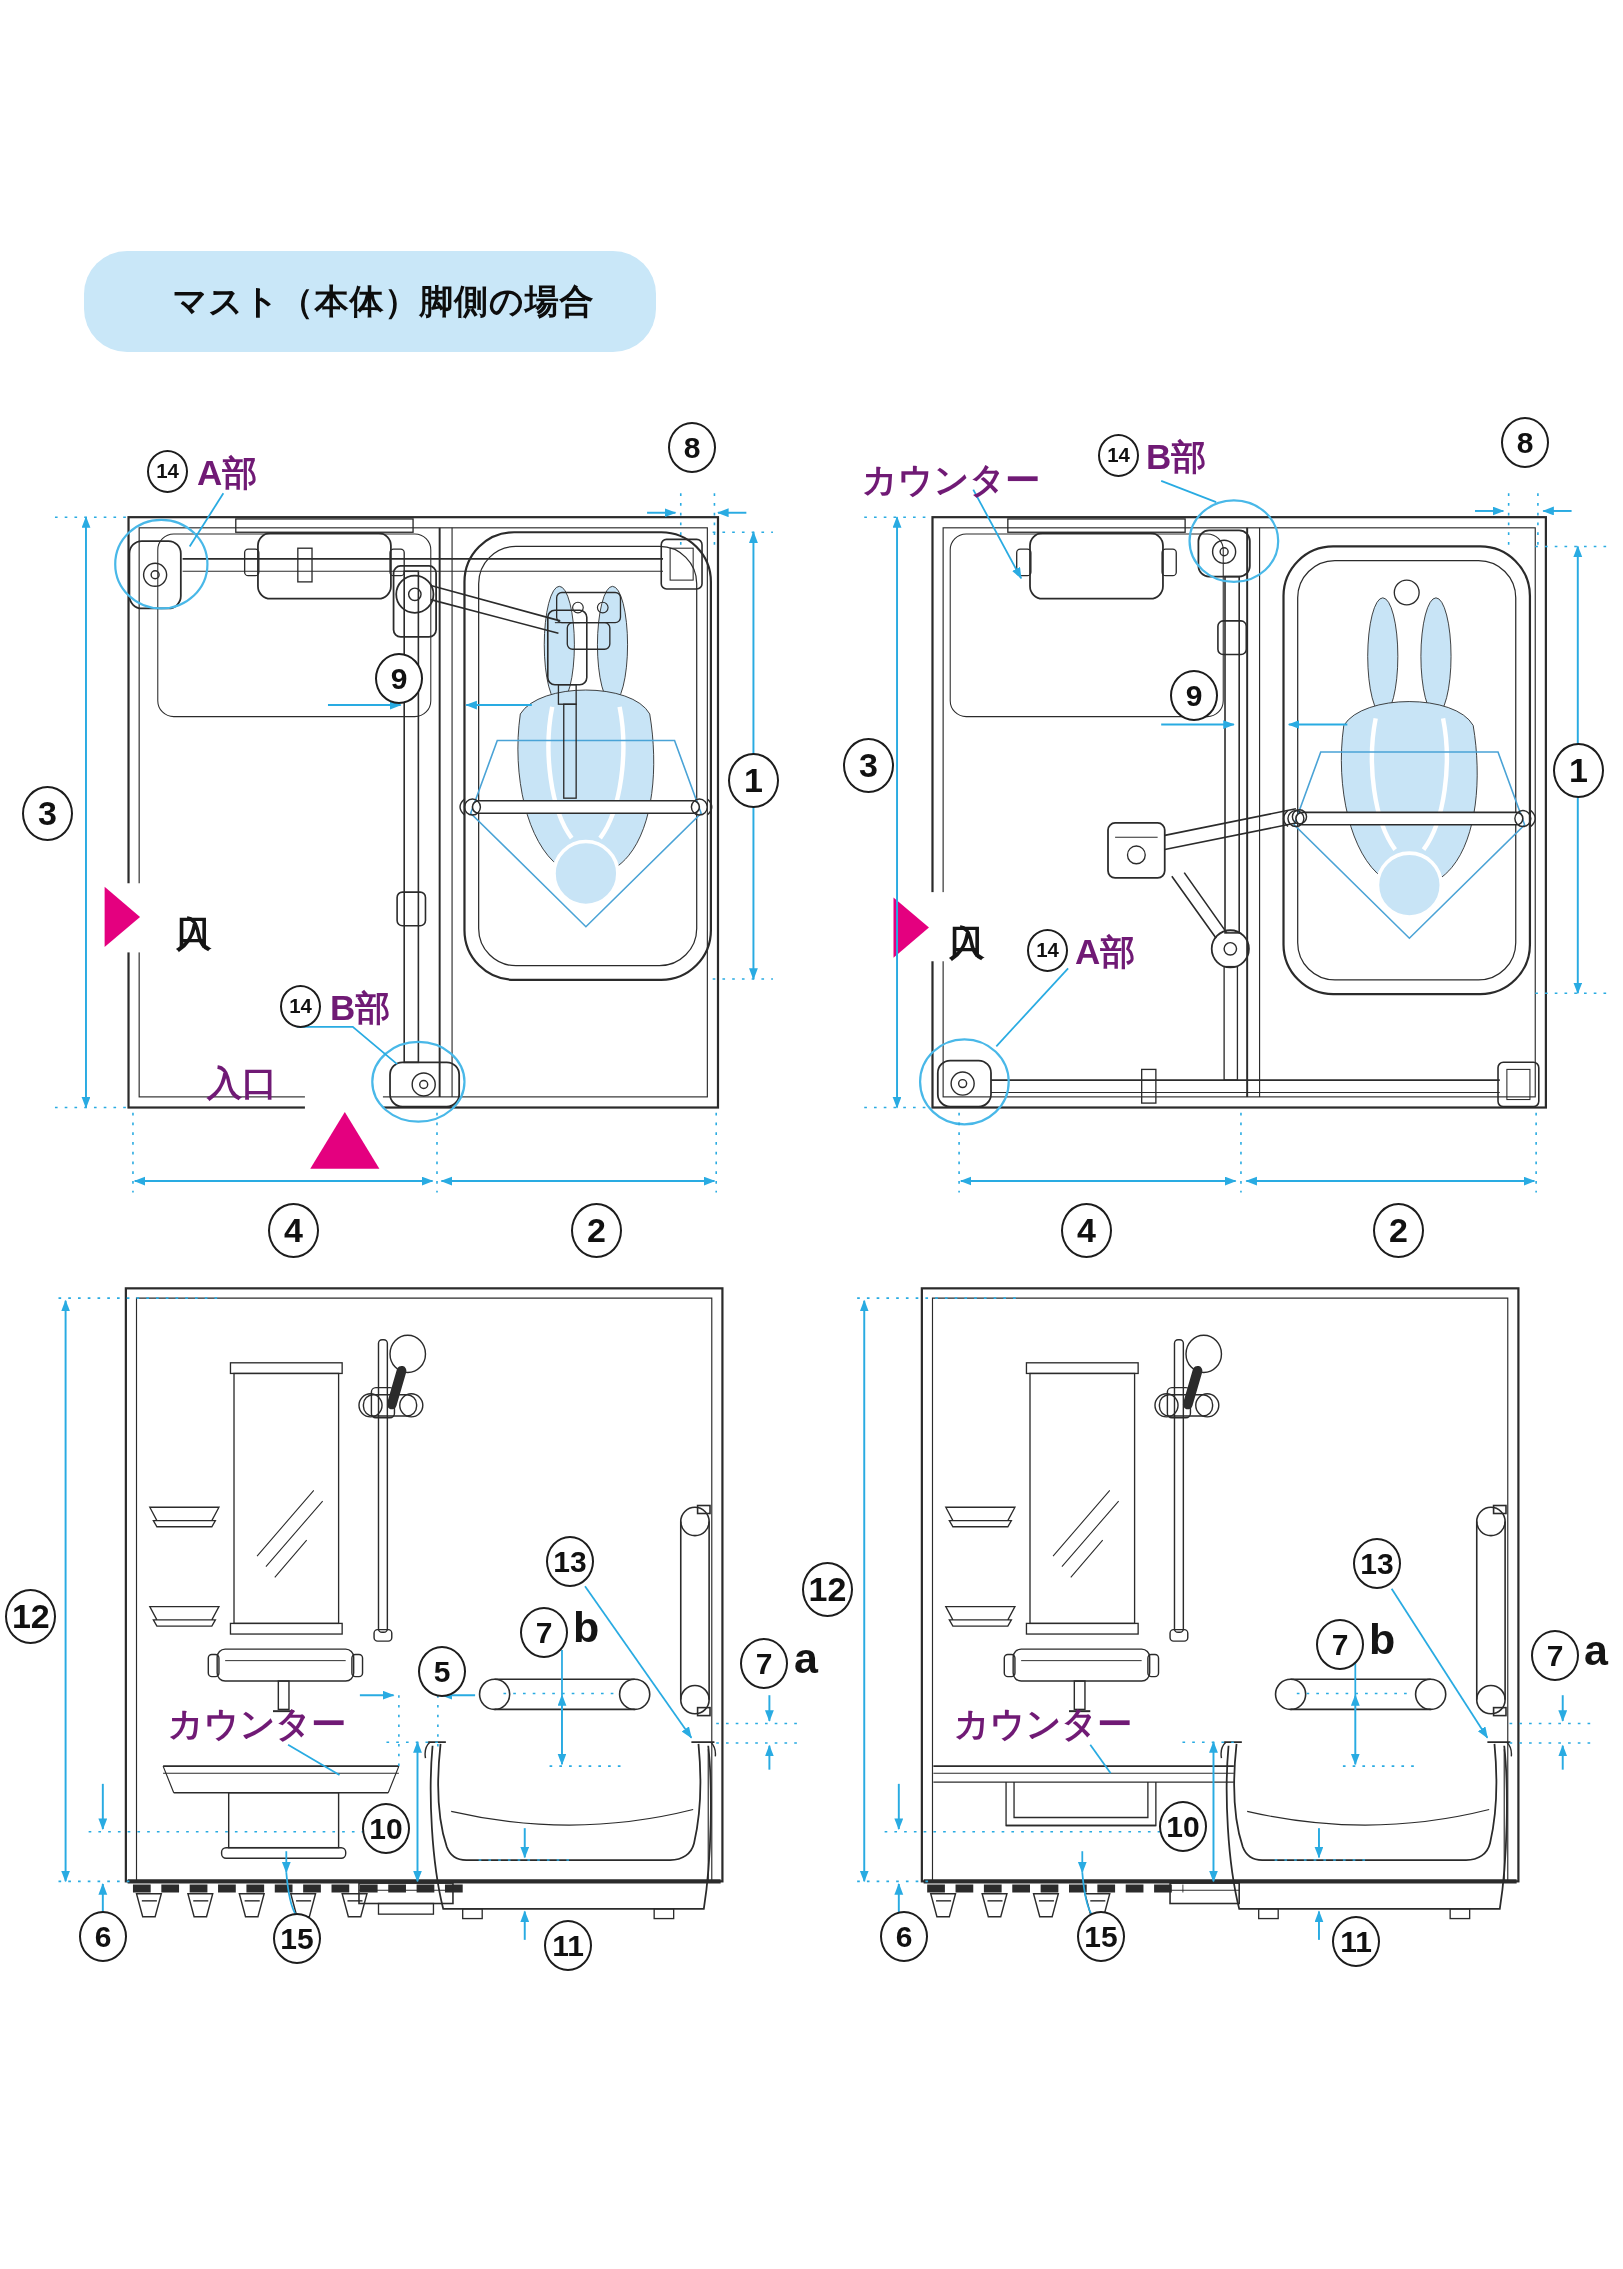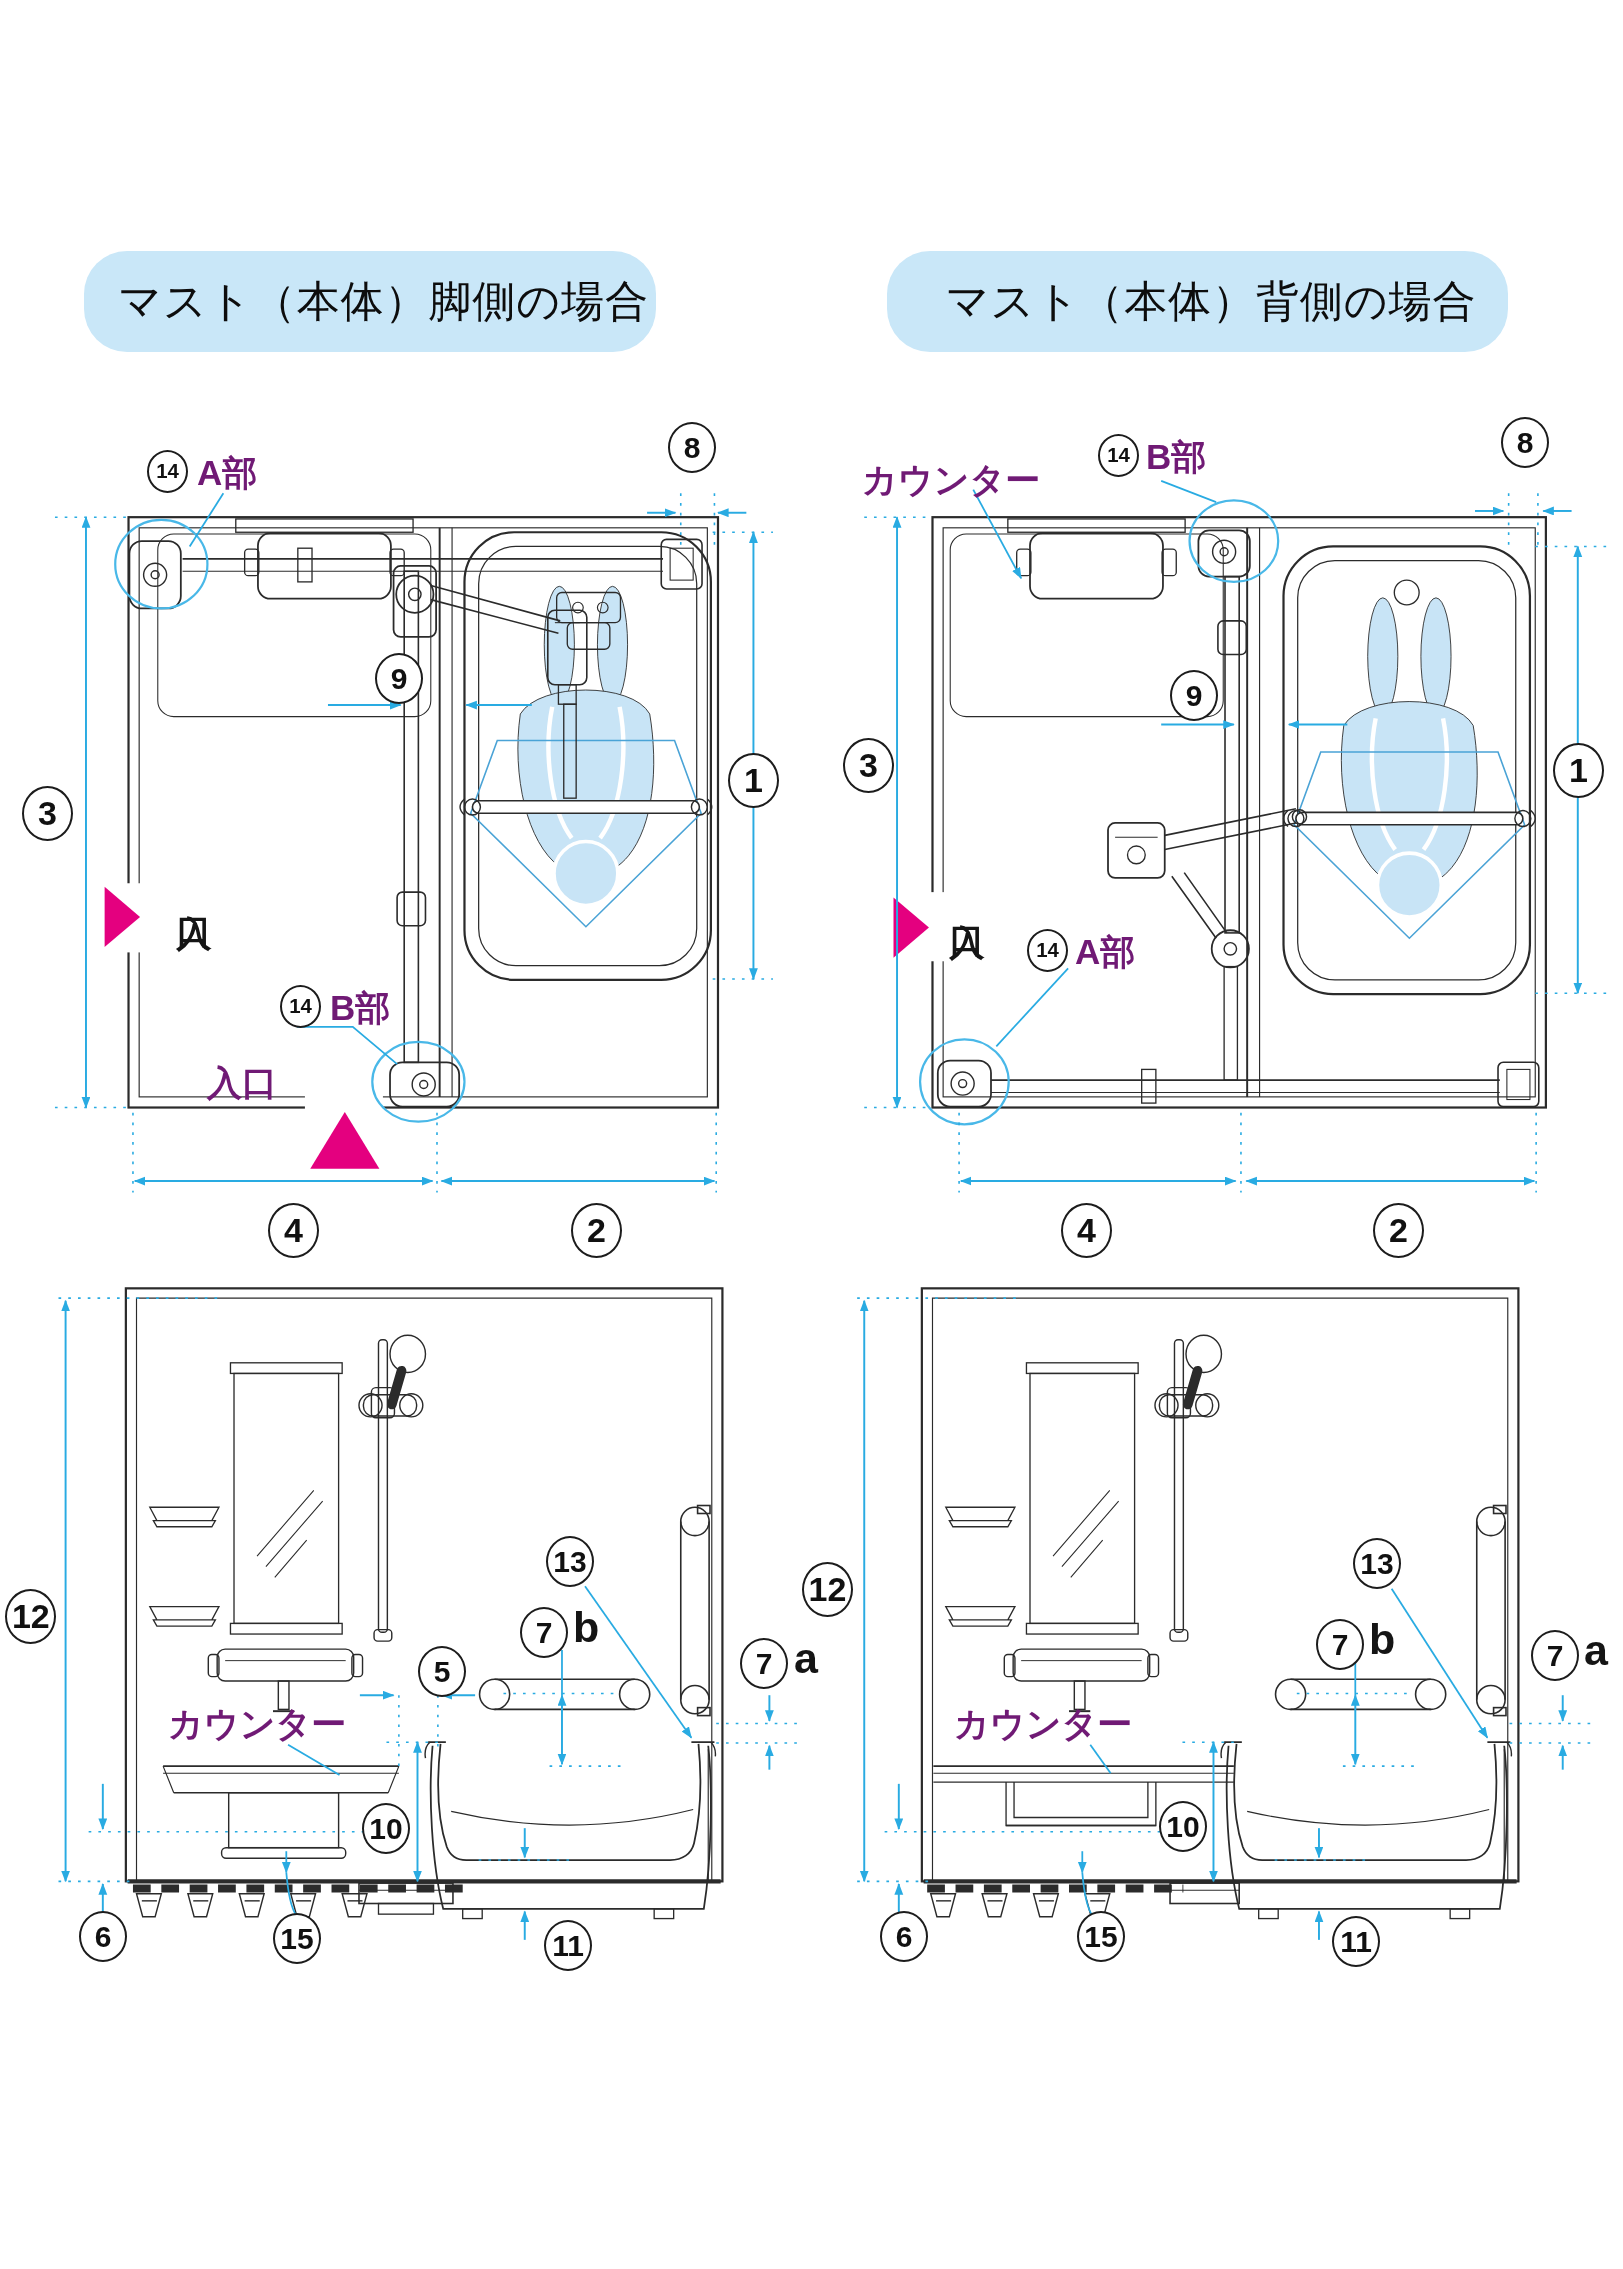--- a/index.html
+++ b/index.html
@@ -1,21 +1,21 @@
 <!DOCTYPE html>
 <html style="font-size:14px"><head>
 <meta charset="utf-8">
 <style>
   html,body{margin:0;padding:0;background:#fff;}
   #page{position:relative;width:1623px;height:2270px;background:#ffffff;overflow:hidden;
         font-family:"Liberation Sans","DejaVu Sans",sans-serif;color:#111;}
   #art{position:absolute;left:0;top:0;}
   .title-pill{position:absolute;height:101px;background:#c9e7f8;border-radius:43px;
       display:flex;align-items:center;justify-content:center;}
-  .title-pill span{font-size:43px;font-weight:normal;color:#0d0d0d;letter-spacing:0.9px;margin-left:27px;}
+  .title-pill span{font-size:34px;font-weight:bold;color:#0d0d0d;letter-spacing:0.9px;margin-left:27px;}
   .cn{position:absolute;border:2.7px solid #1c1c1c;border-radius:50%;background:#fff;
       display:flex;align-items:center;justify-content:center;font-weight:600;color:#111;box-sizing:border-box;}
   .cn-lg{width:51px;height:55px;font-size:34px;}
   .cn-md{width:48px;height:51px;font-size:30px;}
   .cn-sm{width:41px;height:43px;font-size:20.4px;}
   .lbl{position:absolute;font-size:35px;font-weight:600;color:#701a75;white-space:nowrap;}
   .lbl-suffix{position:absolute;font-size:43px;font-weight:600;color:#151515;}
   .vtext{position:absolute;writing-mode:vertical-rl;text-orientation:upright;
       font-size:35px;font-weight:600;color:#151515;letter-spacing:5.3px;}
 </style>
@@ -350,23 +350,20 @@
       <line x1="998" y1="2066" x2="1318" y2="2066"></line>
       <line x1="1438" y1="2098" x2="1546" y2="2098"></line>
     </g>
   </g>
 </g>
 </svg>
 
 <div class="title-pill" style="left:84px;top:251px;width:572px;">
   <span>マスト（本体）脚側の場合</span>
 </div>
-<div class="title-pill" style="left:887px;top:251px;width:621px;">
-  <span>マスト（本体）背側の場合</span>
-</div>
 
 <div class="cn cn-sm" style="left:147px;top:450px;">14</div>
 <div class="lbl" style="left:197px;top:450px;">A部</div>
 <div class="cn cn-md" style="left:668px;top:422px;">8</div>
 <div class="cn cn-md" style="left:375px;top:653px;">9</div>
 <div class="cn cn-lg" style="left:728px;top:753px;">1</div>
 <div class="cn cn-lg" style="left:22px;top:786px;">3</div>
 <div class="vtext" style="left:170px;top:887px;">入口</div>
 <div class="cn cn-sm" style="left:280px;top:985px;">14</div>
 <div class="lbl" style="left:330px;top:985px;">B部</div>

